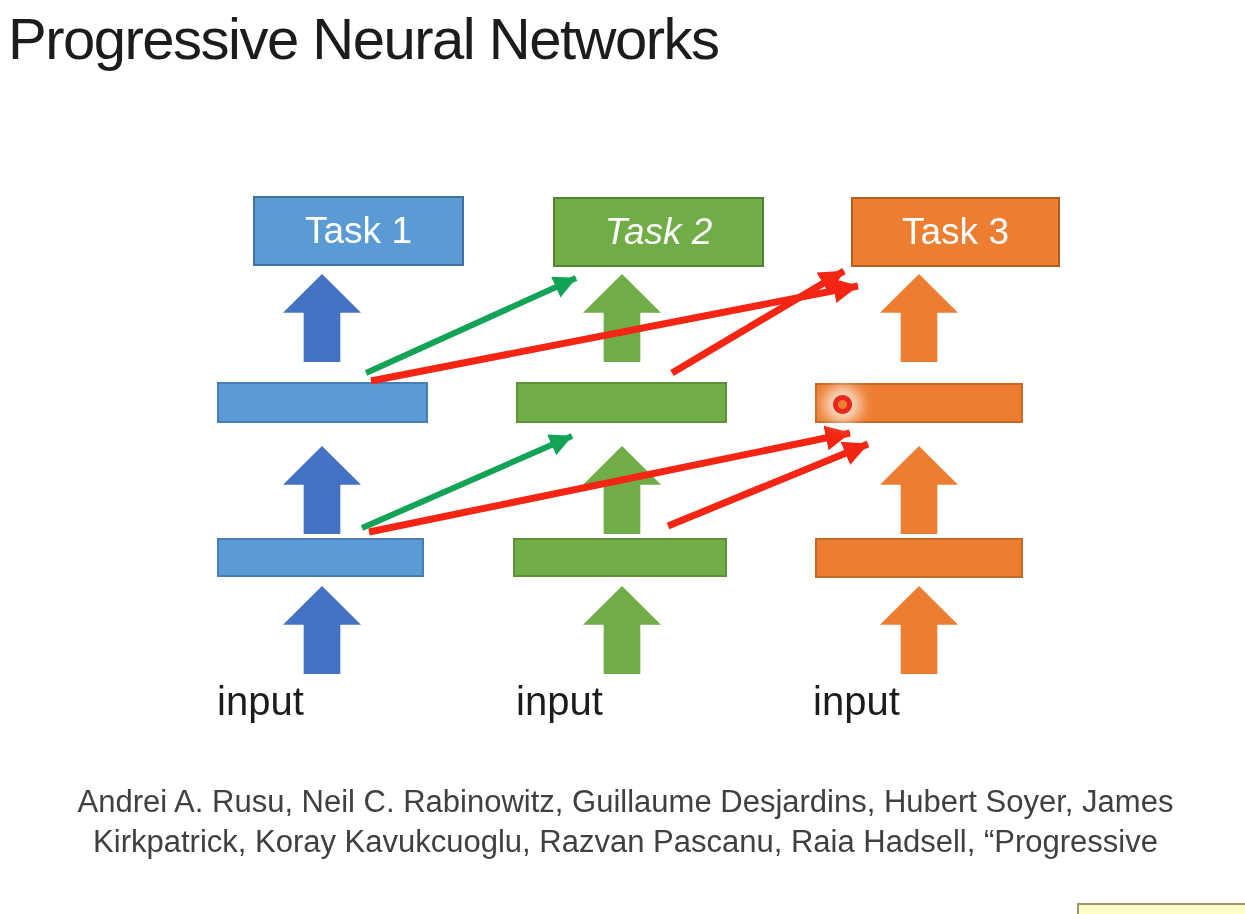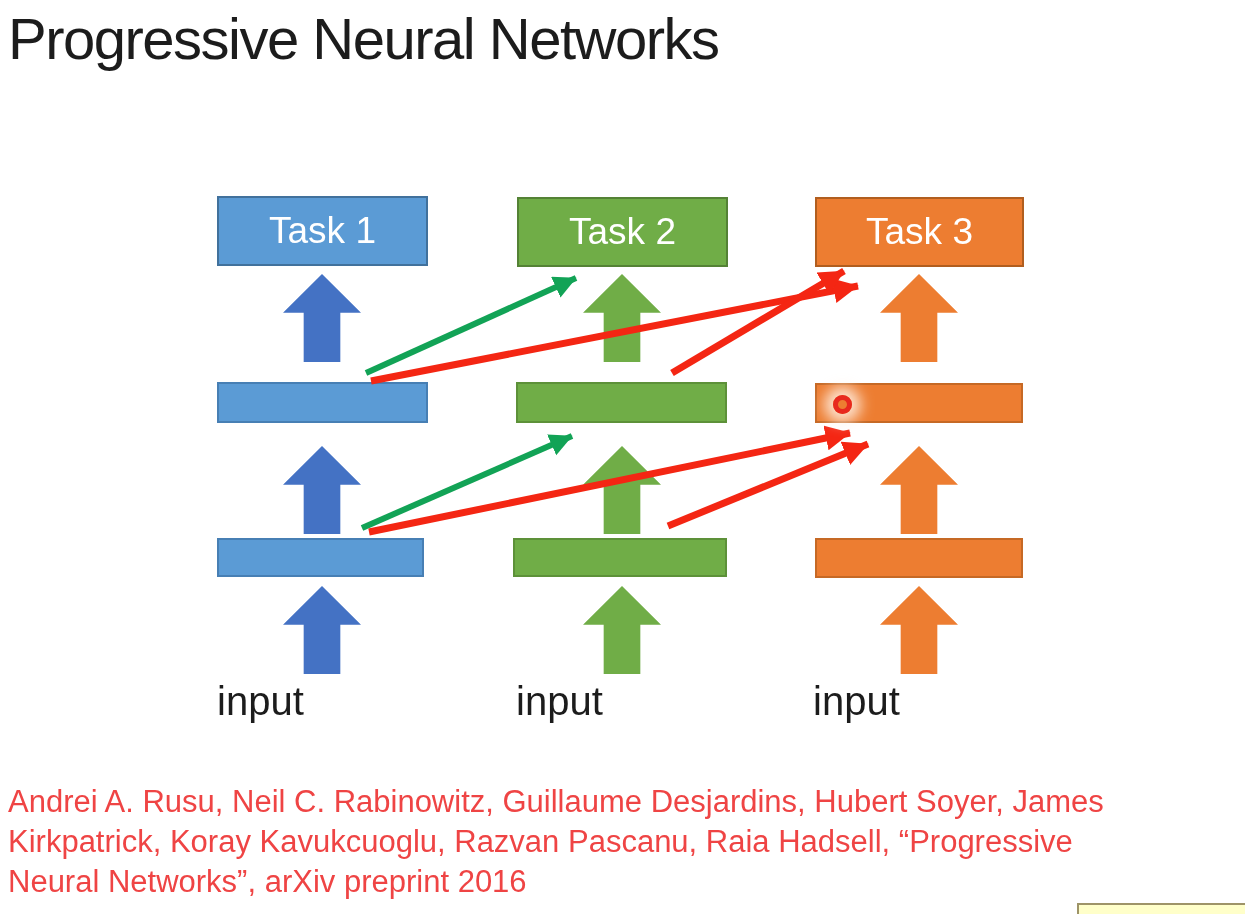--- a/index.html
+++ b/index.html
@@ -12,24 +12,24 @@
   
   #slide-title{
     left:8px;top:5px;width:1100px;
     font-size:58px;font-weight:300;letter-spacing:-1.5px;
     color:var(--text,#1c1c1c);white-space:nowrap;
   }
   
   .task-box{
     width:211px;height:70px;box-sizing:border-box;
     display:flex;align-items:center;justify-content:center;
-    color:#fff;font-size:37px;
+    color:#fff;font-size:37px;margin-left:36px;
   }
   #task1-box{left:217px;top:196px;background:var(--blue_fill,#5b9bd5);border:2px solid var(--blue_border,#41719c);}
-  #task2-box{left:517px;top:197px;background:var(--green_fill,#70ad47);border:2px solid var(--green_border,#548235);}
+  #task2-box{left:517px;top:197px;background:var(--green_fill,#70ad47);border:2px solid var(--green_border,#548235);font-style:italic;}
   #task3-box{left:815px;top:197px;width:209px;background:var(--orange_fill,#ed7d31);border:2px solid var(--orange_border,#b15e1f);text-align:right;}
   
   .layer{box-sizing:border-box;}
   .layer.blue{background:var(--blue_fill,#5b9bd5);border:2px solid rgba(47,93,140,.45);}
   .layer.green{background:var(--green_fill,#70ad47);border:2px solid rgba(70,110,40,.45);}
   .layer.orange{background:var(--orange_fill,#ed7d31);border:2px solid rgba(160,85,25,.5);}
   #t1-h2{left:217px;top:382px;width:211px;height:41px;}
   #t2-h2{left:516px;top:382px;width:211px;height:41px;}
   #t3-h2{left:815px;top:383px;width:208px;height:40px;}
   #t1-h1{left:217px;top:538px;width:207px;height:39px;}
@@ -47,21 +47,21 @@
   .row1{top:274px;} .row2{top:446px;} .row3{top:586px;}
   
   .input-label{
     width:211px;text-align:left;top:679px;
     font-size:40px;color:var(--text,#1c1c1c);
   }
   #input1{left:217px;} #input2{left:516px;} #input3{left:813px;}
   
   #connections{left:0;top:0;pointer-events:none;}
   
-  #citation{left:8px;top:782px;width:1235px;font-size:31px;line-height:40px;color:#ef4444;}
+  #citation{left:8px;top:782px;width:1235px;font-size:31px;line-height:40px;color:#404040;text-align:center;}
   #citation div{white-space:nowrap;}
   
   #laser-pointer{
     left:833px;top:395px;width:9px;height:9px;border-radius:50%;
     border:5px solid var(--laser,#e8281e);
     box-shadow:0 0 14px 9px rgba(255,242,232,.85);
   }
   
   #yellow-callout{
     left:1077px;top:903px;width:200px;height:40px;box-sizing:border-box;
@@ -120,14 +120,13 @@
   <line x1="668" y1="526" x2="868" y2="444" style="stroke:var(--conn_red,#f42613)" stroke-width="7" marker-end="url(#mred)"></line>
 </svg>
 
 <div class="abs" id="laser-pointer"></div>
 
 <div class="abs" id="yellow-callout"></div>
 
 <div class="abs" id="citation">
   <div>Andrei A. Rusu, Neil C. Rabinowitz, Guillaume Desjardins, Hubert Soyer, James</div>
   <div>Kirkpatrick, Koray Kavukcuoglu, Razvan Pascanu, Raia Hadsell, “Progressive</div>
-  <div>Neural Networks”, arXiv preprint 2016</div>
 </div>
 
 </body></html>

